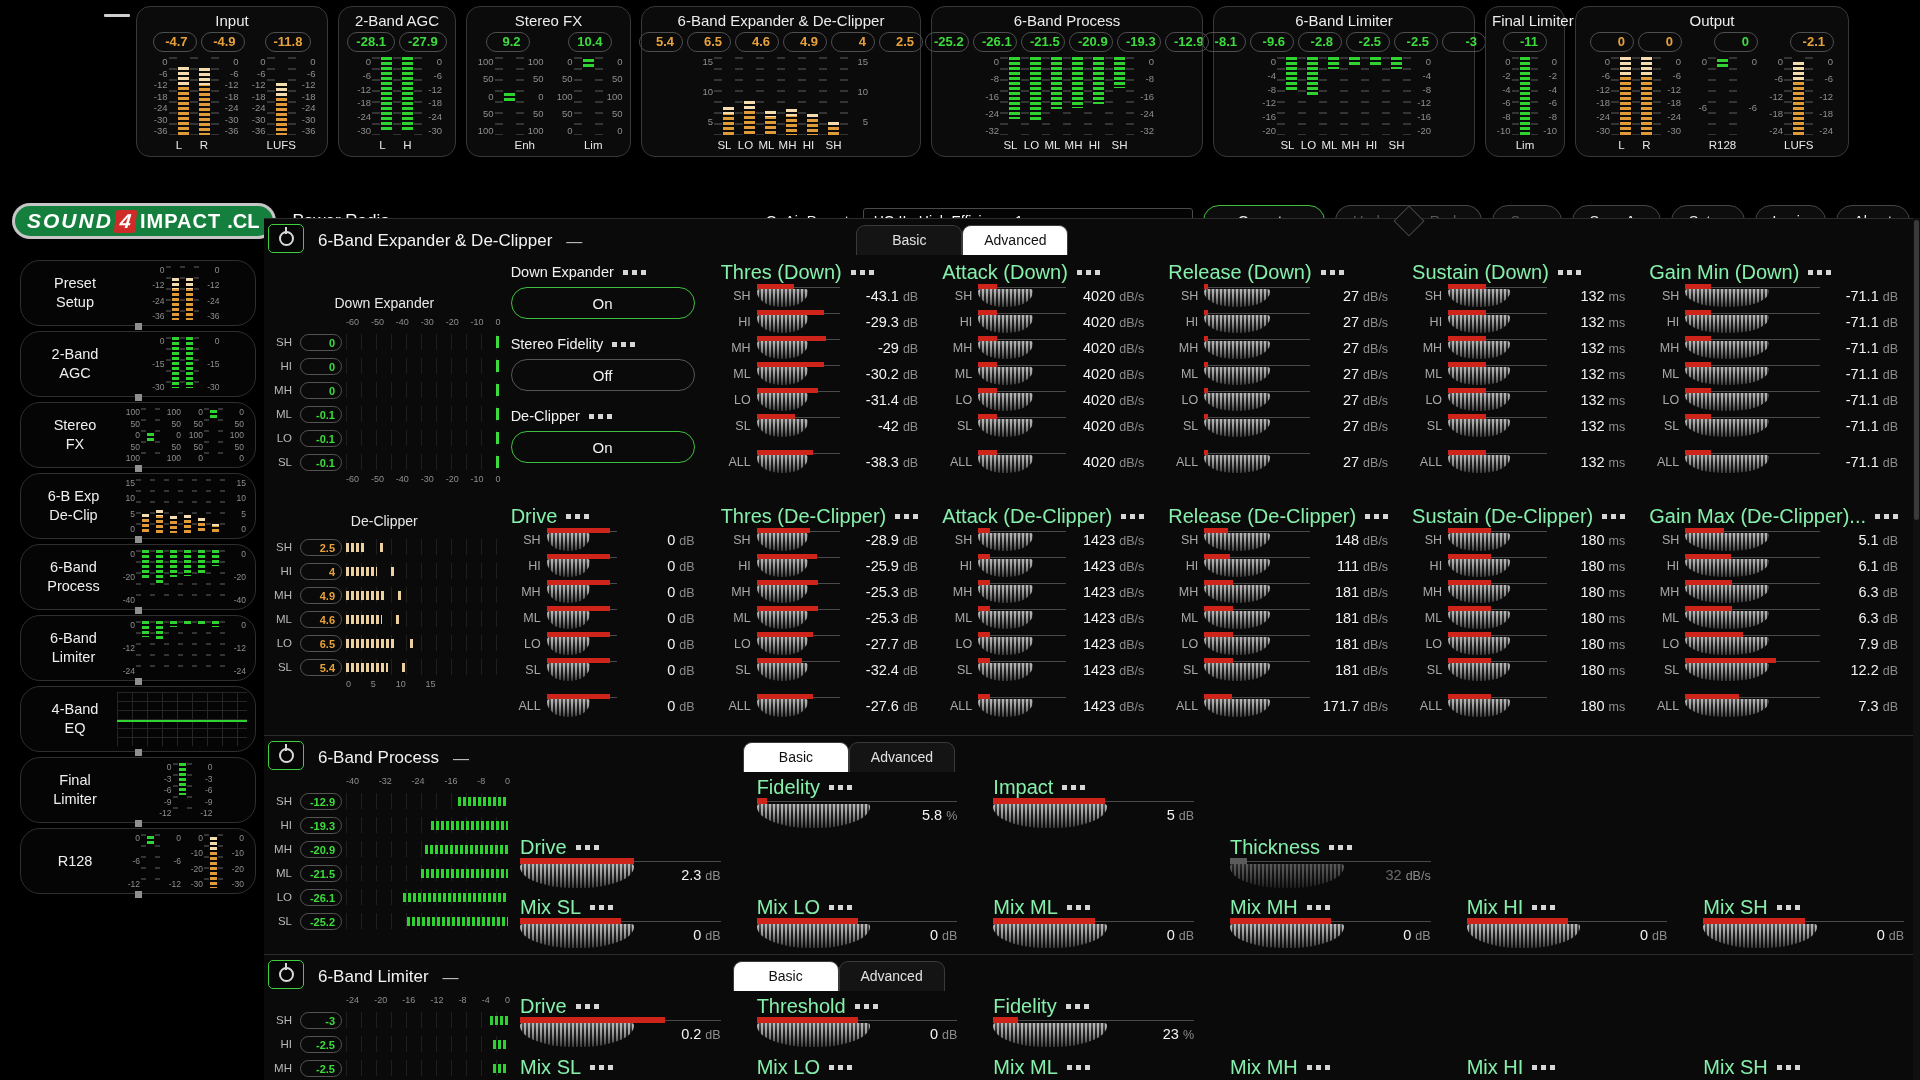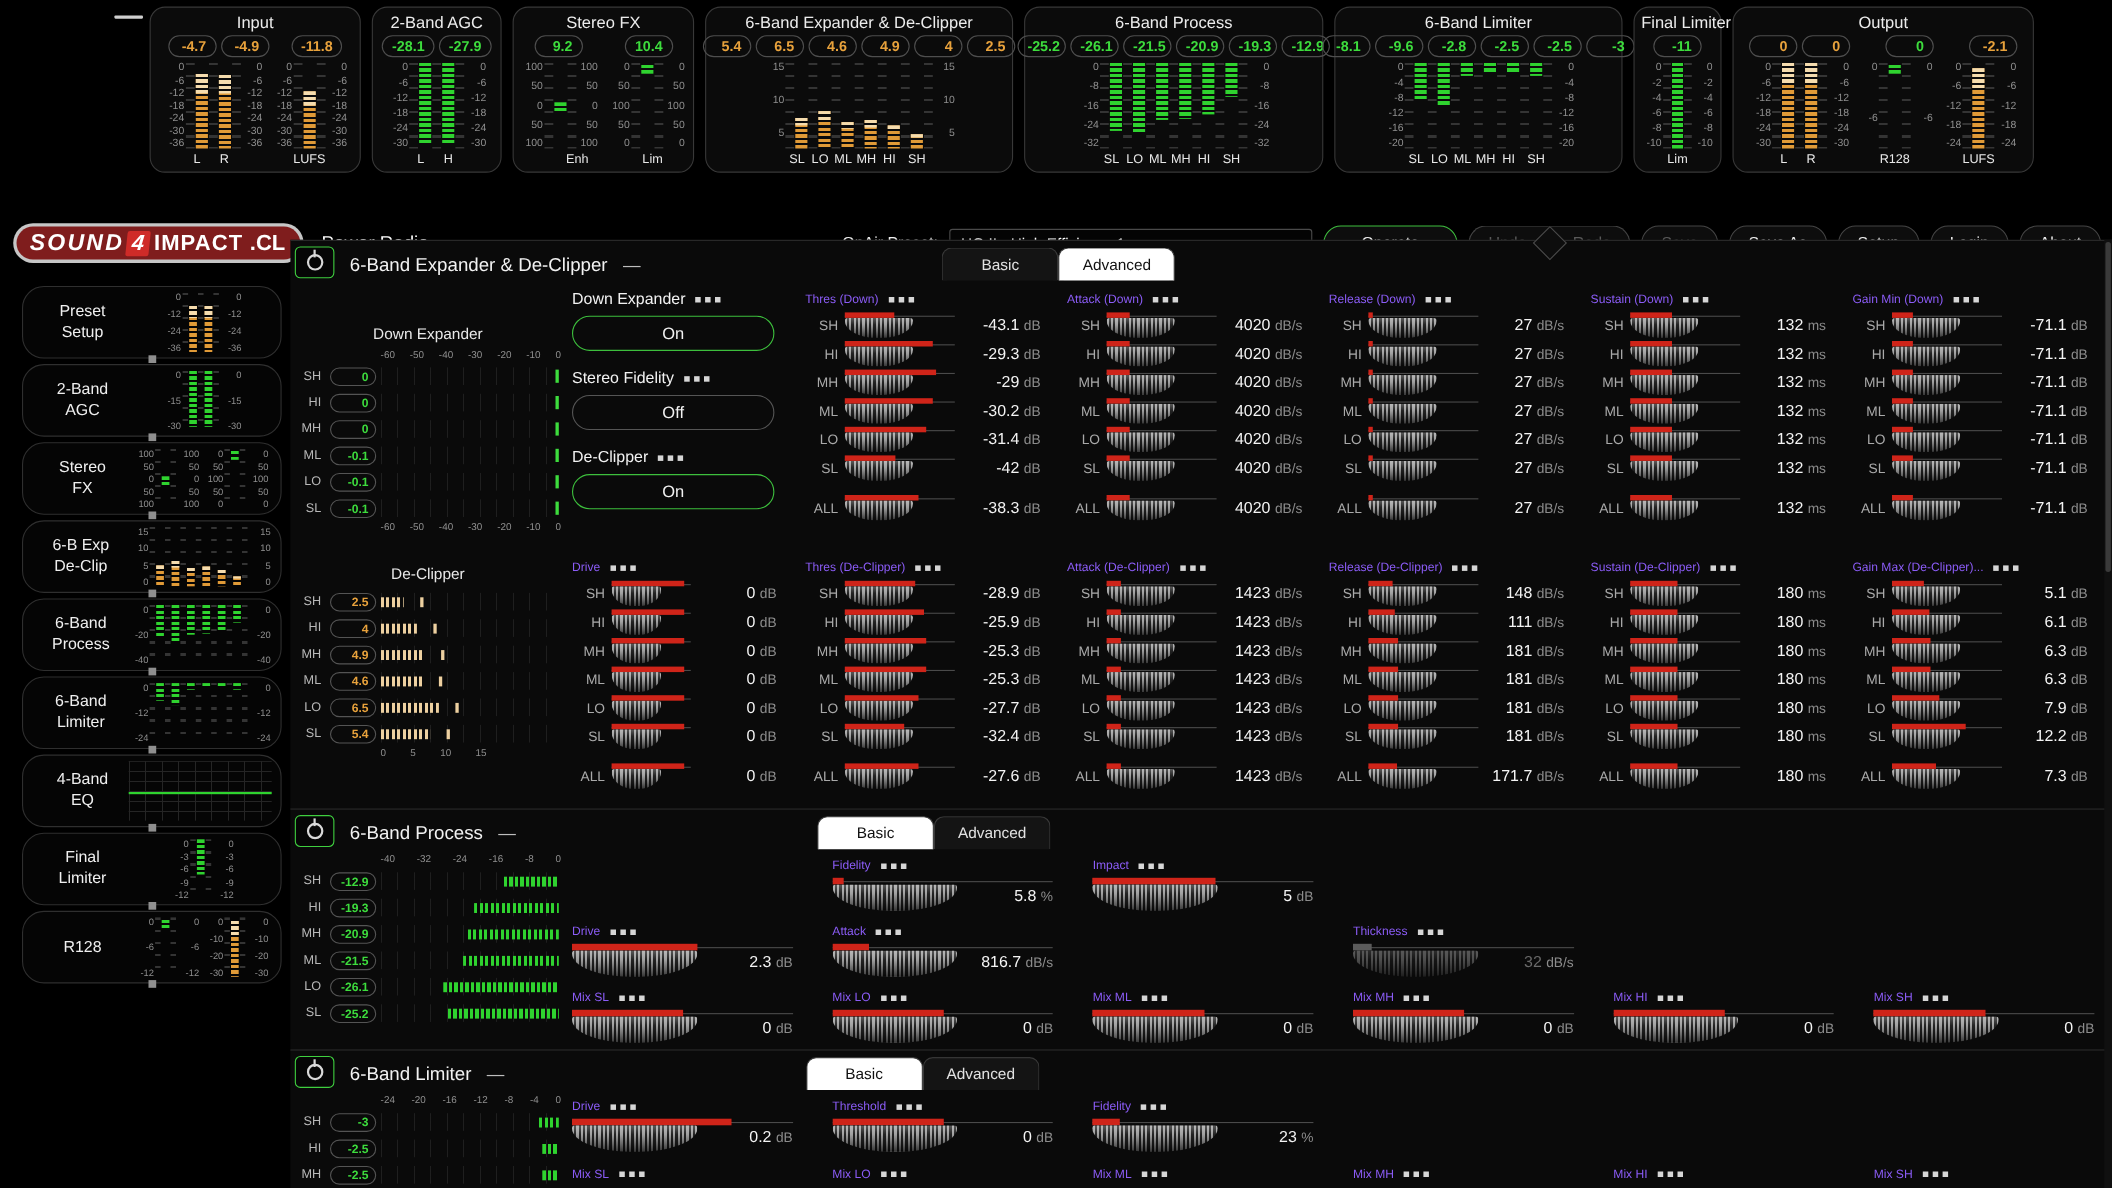--- a/index.html
+++ b/index.html
@@ -26,21 +26,21 @@
   .seg-o{background:repeating-linear-gradient(180deg,#e09a37 0 3px,rgba(0,0,0,0) 3px 5px);}
   .seg-g{background:repeating-linear-gradient(180deg,#2fd32f 0 3px,rgba(0,0,0,0) 3px 5px);}
   .vcap{position:absolute;left:0;right:0;top:0;height:26%;
         background:repeating-linear-gradient(180deg,#f5dcae 0 3px,rgba(0,0,0,0) 3px 5px);}
   .slmark{position:absolute;left:1px;right:1px;height:8px;
         background:repeating-linear-gradient(180deg,#2fd32f 0 3px,rgba(0,0,0,0) 3px 5px);}
   .gapcol{height:100%;}
   
   .toolbar{position:absolute;left:12px;top:202px;right:10px;height:38px;display:flex;align-items:center;gap:10px;}
   .logo{display:flex;align-items:center;background:#c6c6c6;border-radius:18px;padding:3px;}
-  .logo-in{background:#7f1d1d;border-radius:15px;display:flex;align-items:center;padding:3px 14px 3px 12px;}
+  .logo-in{background:#15803d;border-radius:15px;display:flex;align-items:center;padding:3px 14px 3px 12px;}
   .lg-sound{color:#fff;font-weight:800;font-size:21px;letter-spacing:2px;font-style:italic;}
   .lg-4{background:#cf2b28;color:#fff;font-weight:800;font-size:20px;font-style:italic;
         padding:0 5px;margin:0 4px 0 2px;transform:skewX(-6deg);border-radius:2px;}
   .lg-imp{color:#fff;font-weight:800;font-size:20px;letter-spacing:1px;}
   .lg-cl{color:#fff;font-weight:800;font-size:20px;margin-left:6px;}
   .prod{font-size:17px;color:#fafafa;margin-left:6px;}
   .tb-spacer{flex:1}
   .tb-label{font-size:14.5px;color:#f0f0f0;}
   .dropdown{width:330px;height:27px;background:#040404;border:1px solid #4a4a4a;border-radius:3px;
             display:flex;align-items:center;padding:0 10px;font-size:14px;color:#fff;box-sizing:border-box;}
@@ -79,21 +79,21 @@
   .pwr-i::after{content:'';position:absolute;left:50%;top:-6px;margin-left:-1px;width:2px;height:7px;background:#d9d9d9;}
   .p-title{font-size:17px;color:#f2f2f2;white-space:nowrap;margin-bottom:4px;}
   .p-dash{color:#bdbdbd;font-size:16px;margin-bottom:4px;}
   .tabs{display:flex;margin-left:260px;}
   .tab{min-width:106px;text-align:center;font-size:14px;padding:6px 16px 7px;border:1px solid #3a3a3a;
        border-bottom:none;border-radius:9px 9px 0 0;background:#141414;color:#e2e2e2;box-sizing:border-box;}
   .tab.active{background:#fff;color:#101010;font-weight:500;}
   .dots{display:inline-flex;gap:4px;margin-left:9px;}
   .dots i{width:5px;height:5px;background:#d6d6d6;display:block;}
   
-  .k-head{height:22px;display:flex;align-items:center;font-size:11px;color:#8b5cf6;white-space:nowrap;}
+  .k-head{height:22px;display:flex;align-items:center;font-size:20px;color:#86efac;white-space:nowrap;}
   .fan{background:
        linear-gradient(180deg,rgba(255,255,255,.30) 0,rgba(255,255,255,.06) 35%,rgba(0,0,0,.65) 100%),
        repeating-linear-gradient(90deg,#9b9b9b 0 2px,#151515 2px 4px);
        border-radius:3px 3px 50% 50% / 3px 3px 95% 95%;}
   .kval{white-space:nowrap;text-align:right;}
   .kval .n{font-size:14.5px;color:#f4f4f4;}
   .kval .u{font-size:12.5px;color:#8c8c8c;margin-left:4px;}
   .krow{display:flex;align-items:center;height:26px;}
   .krow .band{width:30px;text-align:right;font-size:12.5px;color:#a9a9a9;padding-right:6px;}
   .kwrap{flex:1;position:relative;height:24px;}
@@ -2127,36 +2127,20 @@
                   <i></i>
                 </span>
               </div>
               <div class="sknob">
                 <div class="k-line"></div>
                 <div class="k-bar" style="width: 55%;"></div>
                 <div class="fan"></div>
                 <span class="kval"><span class="n">2.3</span><span class="u">dB</span></span>
               </div>
             </div>
-            <div style="grid-area: 2 / 2;">
-              <div class="k-head">
-                <span>Attack</span>
-                <span class="dots">
-                  <i></i>
-                  <i></i>
-                  <i></i>
-                </span>
-              </div>
-              <div class="sknob">
-                <div class="k-line"></div>
-                <div class="k-bar" style="width: 16%;"></div>
-                <div class="fan"></div>
-                <span class="kval"><span class="n">816.7</span><span class="u">dB/s</span></span>
-              </div>
-            </div>
             <div style="grid-area: 2 / 4;">
               <div class="k-head">
                 <span>Thickness</span>
                 <span class="dots">
                   <i></i>
                   <i></i>
                   <i></i>
                 </span>
               </div>
               <div class="sknob dim">

